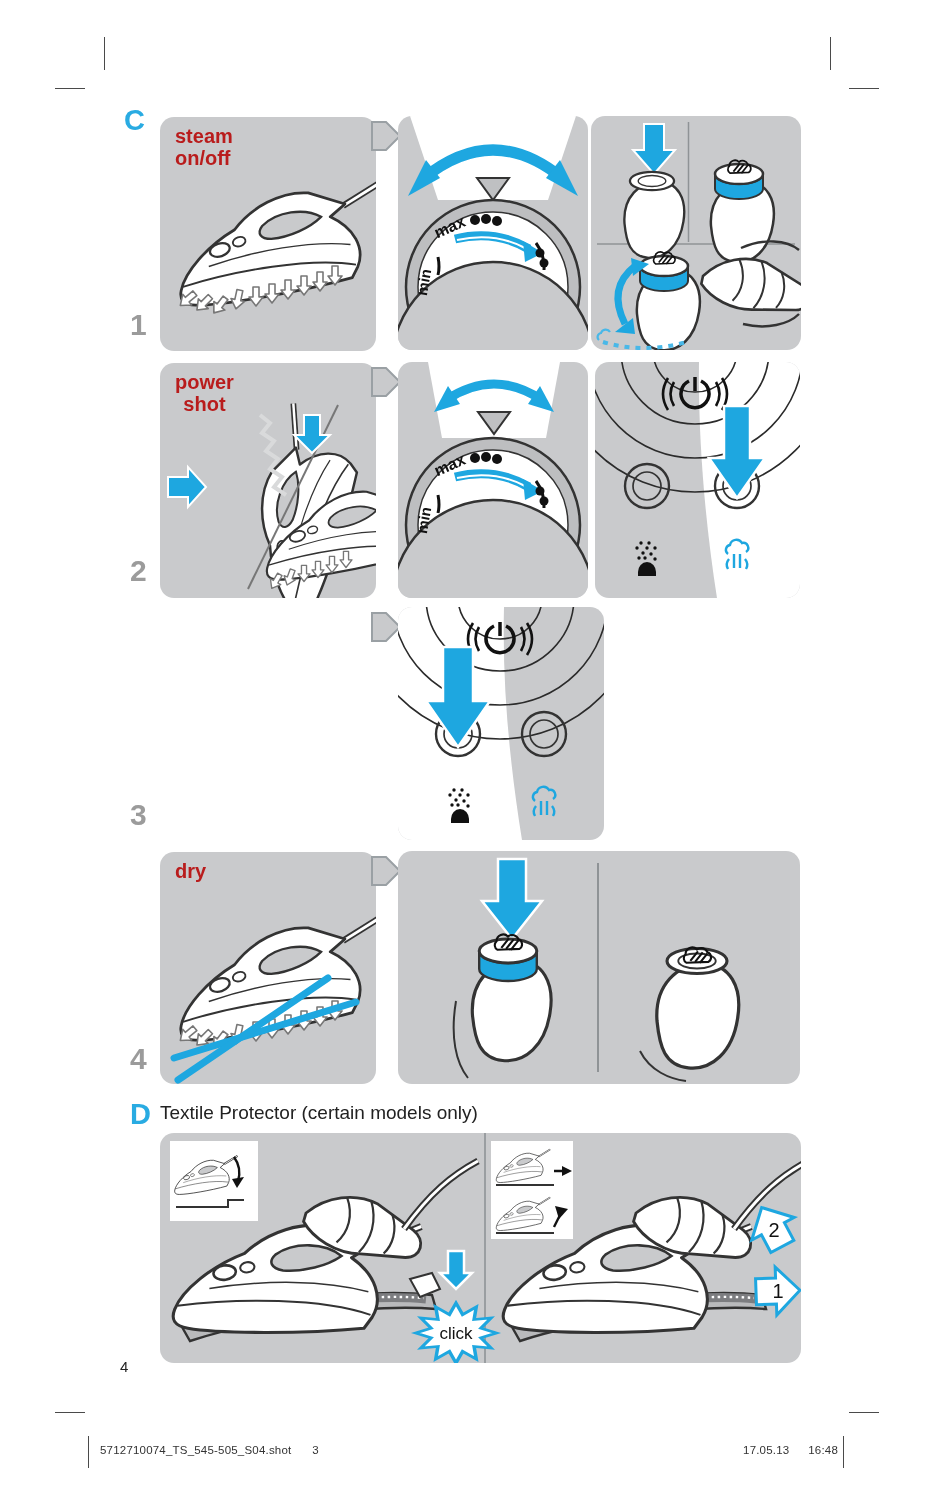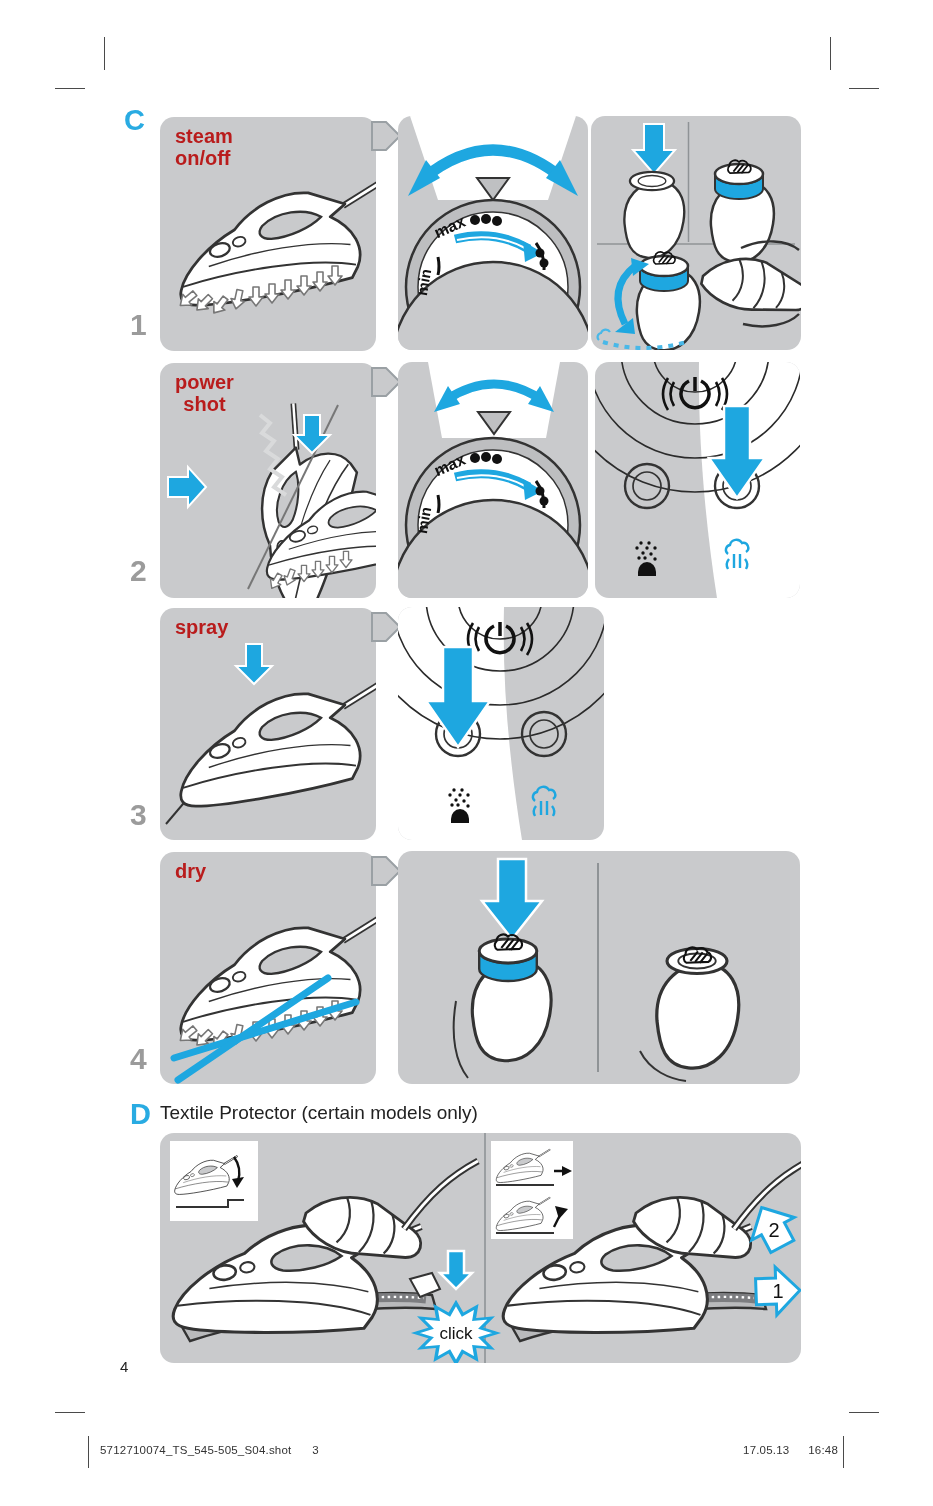--- a/index.html
+++ b/index.html
@@ -259,30 +259,20 @@
       </g>
       <use href="#powersym" transform="translate(100,32)"></use>
       <use href="#btng" transform="translate(52,124)"></use>
       <use href="#btng" transform="translate(142,124)"></use>
       <polygon points="129,44 155,44 155,96 170,96 142,136 114,96 129,96" fill="#1ea7e0" stroke="#fff" stroke-width="2.5"></polygon>
       <use href="#spraysym" transform="translate(52,198)"></use>
       <use href="#puffsym" transform="translate(142,194)"></use>
     </svg>
   </div>
 
-  <div class="panel" style="left:160px;top:608px;width:216px;height:232px;">
-    <div class="plabel">
-      <div>spray</div>
-    </div>
-    <svg width="216" height="232">
-      <path d="M6 216 L62 150" stroke="#333" stroke-width="2" fill="none"></path>
-      <use href="#irong" transform="translate(12,62) scale(0.92)"></use>
-      <polygon points="86,36 102,36 102,58 112,58 94,76 76,58 86,58" fill="#1ea7e0" stroke="#fff" stroke-width="2"></polygon>
-    </svg>
-  </div>
   <div class="stepnum" style="left:130px;top:798px;">3</div>
   <svg class="abs" style="left:371px;top:610px;" width="32" height="34">
     <polygon points="1,3 15,3 29,17 15,31 1,31" fill="#c9cacc" stroke="#9aa0a4" stroke-width="2"></polygon>
   </svg>
 
   <div class="panel" style="left:398px;top:607px;width:206px;height:233px;">
     <svg width="206" height="233">
       <path d="M0 0 L106 0 C104 80 112 158 124 233 L0 233 Z" fill="#fff"></path>
       <g fill="none" stroke="#2b2b2b" stroke-width="1.6">
         <circle cx="102" cy="-10" r="42"></circle>

